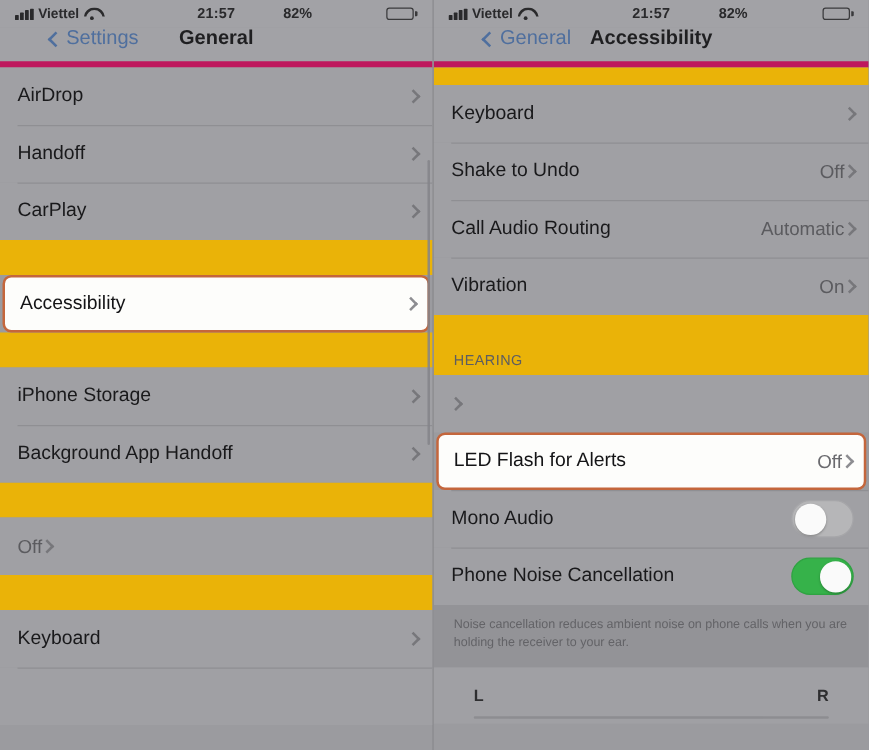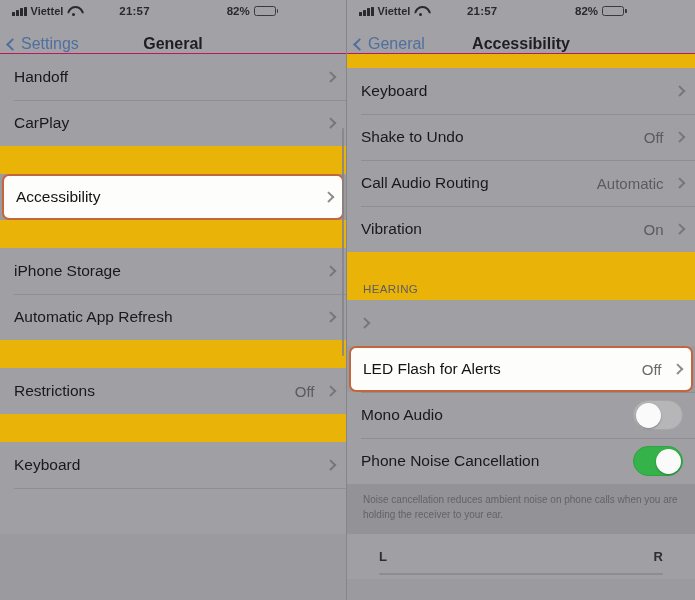--- a/index.html
+++ b/index.html
@@ -22,22 +22,22 @@
   
   .statusbar {
     height:22px;
     display:flex; align-items:center;
     padding:0 12px;
     font-size:11.5px; font-weight:bold;
     color:#2a2a2c;
     background:#a2a2a6;
   }
   .sb-left  { display:flex; align-items:center; gap:4px; flex:1; }
-  .sb-mid   { flex:1; letter-spacing:0.2px; }
-  .sb-right { display:flex; align-items:center; justify-content:flex-start; gap:4px; flex:1; }
+  .sb-mid   { flex:1; text-align:center; letter-spacing:0.2px; }
+  .sb-right { display:flex; align-items:center; justify-content:space-between; gap:4px; flex:1; }
 
   .signal { display:flex; align-items:flex-end; gap:1.5px; height:9px; }
   .signal i { display:block; width:2.5px; background:#2a2a2c; border-radius:0.5px; }
   .signal i:nth-child(1){ height:4px; }
   .signal i:nth-child(2){ height:6px; }
   .signal i:nth-child(3){ height:8px; }
   .signal i:nth-child(4){ height:9px; }
   .carrier { font-size:11px; font-weight:bold; }
   .wifi { width:13px; height:10px; position:relative; }
   .wifi::before{
@@ -59,23 +59,24 @@
   .batt-fill { height:100%; width:82%; background:#232325; border-radius:1px; }
   .batt-cap {
     width:1.8px; height:4px; background:#3a3a3c;
     border-radius:0 1px 1px 0; margin-left:1px;
   }
 
   
   .navbar {
     height:32px;
     background:#a2a2a6;
-    display:flex; align-items:flex-end;
-    position:relative;
-    border-bottom:1px solid #be185d;
+    display:flex; align-items:flex-start;
+    position:relative;
+    border-bottom:5px solid #be185d;
+    padding-left:32px;
   }
   .nav-back {
     display:flex; align-items:center; gap:2px;
     padding-left:8px;
     color:#4f6f9e; font-size:16px;
     z-index:2;
   }
   .chev-left {
     width:9px; height:9px;
     border-left:2.4px solid #4f6f9e;
@@ -115,21 +116,21 @@
     height:1px; background:#8f8f93;
   }
   .row-label {
     font-size:15.5px;
     color:#19191b;
     flex:1;
   }
   .row-value {
     font-size:15px;
     color:#5b5b5f;
-    margin-right:12px;
+    margin-right:0;
   }
   .chev-right {
     width:7.5px; height:7.5px;
     border-top:2px solid #77777b;
     border-right:2px solid #77777b;
     transform:rotate(45deg);
     flex:0 0 auto;
   }
 
   
@@ -236,20 +237,24 @@
       <div class="nav-back">
         <span class="chev-left"></span>
         <span>Settings</span>
       </div>
       <div class="nav-title">General</div>
     </div>
 
     <div class="list">
 
       <div class="row">
+        <span class="row-label">AirDrop</span>
+        <span class="chev-right"></span>
+      </div>
+      <div class="row">
         <span class="row-label">Handoff</span>
         <span class="chev-right"></span>
       </div>
       <div class="row">
         <span class="row-label">CarPlay</span>
         <span class="chev-right"></span>
       </div>
 
       <div class="gap" style="height:28px"></div>
 
@@ -258,28 +263,27 @@
         <span class="chev-right"></span>
       </div>
 
       <div class="gap" style="height:28px"></div>
 
       <div class="row">
         <span class="row-label">iPhone Storage</span>
         <span class="chev-right"></span>
       </div>
       <div class="row">
-        <span class="row-label">Automatic App Refresh</span>
+        <span class="row-label">Background App Handoff</span>
         <span class="chev-right"></span>
       </div>
 
       <div class="gap" style="height:28px"></div>
 
       <div class="row">
-        <span class="row-label">Restrictions</span>
         <span class="row-value">Off</span>
         <span class="chev-right"></span>
       </div>
 
       <div class="gap" style="height:28px"></div>
 
       <div class="row">
         <span class="row-label">Keyboard</span>
         <span class="chev-right"></span>
       </div>

